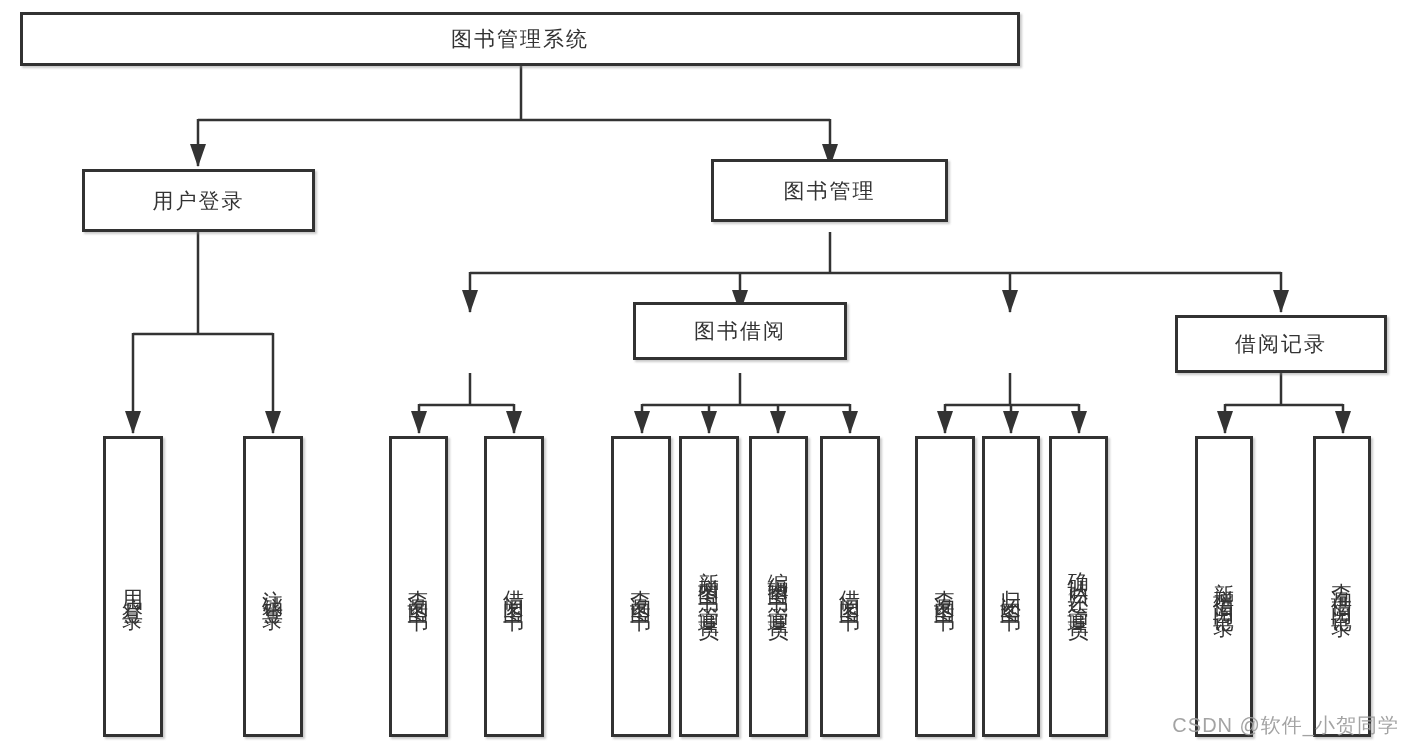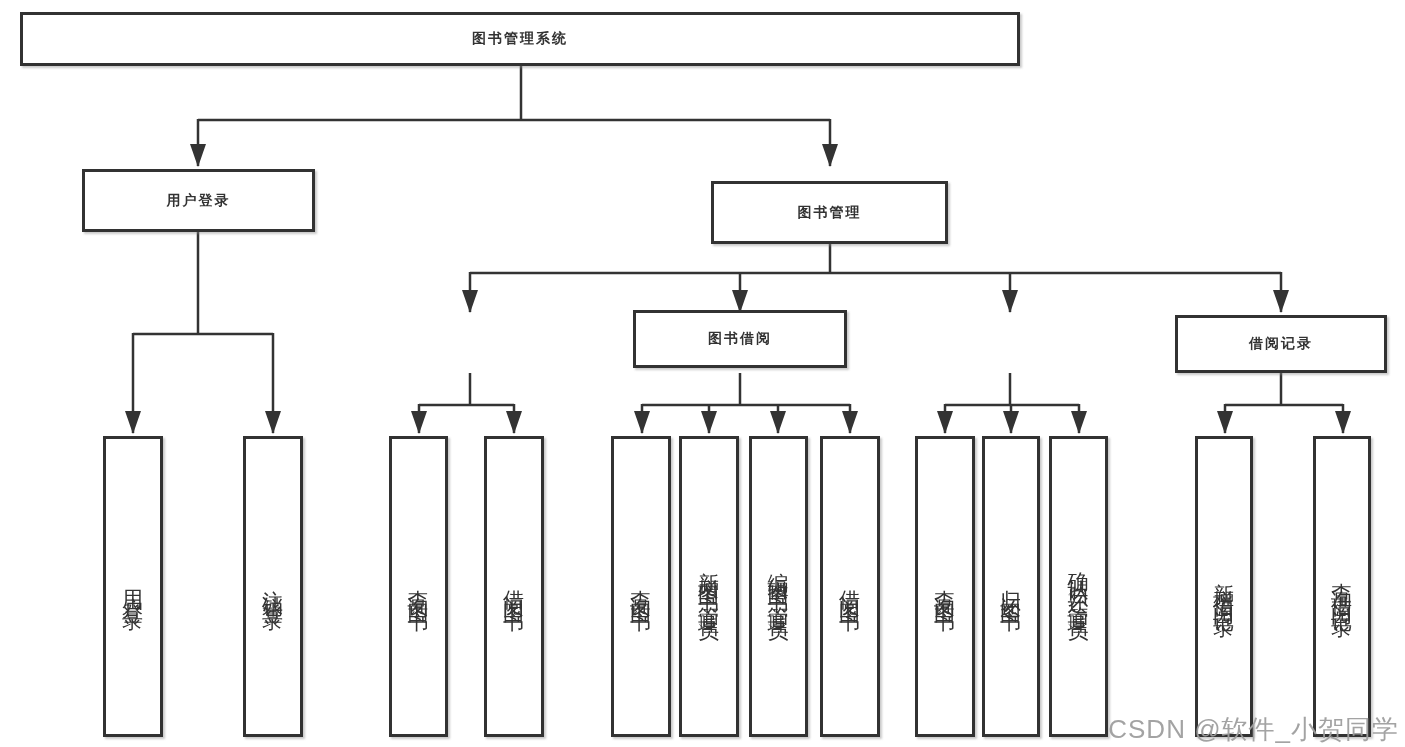--- a/index.html
+++ b/index.html
@@ -6,42 +6,42 @@
   .canvas{
     position:relative;width:1405px;height:747px;background:#ffffff;overflow:hidden;
     font-family:"Liberation Sans","DejaVu Sans",sans-serif;color:#333333;
   }
   .connectors{position:absolute;left:0;top:0;width:1405px;height:747px;pointer-events:none;}
   .node{
     position:absolute;box-sizing:border-box;background:#ffffff;
     border:3px solid #323232;display:flex;align-items:center;justify-content:center;
     box-shadow:2px 2px 2px rgba(140,140,140,0.45);
   }
-  .hlabel{font-size:14px;letter-spacing:2px;white-space:nowrap;font-weight:bold;}
+  .hlabel{font-size:21px;letter-spacing:2px;white-space:nowrap;}
   .vnode .vlabel{
     writing-mode:vertical-lr;text-orientation:mixed;
     font-size:21px;letter-spacing:7px;line-height:1;white-space:nowrap;
   }
   
   .root-node   {left:20px;  top:12px;  width:1000px;height:54px;}
   .n-userlogin {left:82px;  top:169px; width:233px; height:63px;}
-  .n-bookmgmt  {left:711px; top:181px; width:237px; height:63px;}
+  .n-bookmgmt  {left:711px; top:159px; width:237px; height:63px;}
   .g-newrec    {left:362px; top:315px; width:216px; height:58px;}
-  .g-borrow    {left:633px; top:310px; width:214px; height:58px;}
+  .g-borrow    {left:633px; top:302px; width:214px; height:58px;}
   .g-current   {left:903px; top:315px; width:214px; height:58px;}
   .g-records   {left:1175px;top:315px; width:212px; height:58px;text-align:center;}
   .leaf{top:436px;height:301px;width:60px;}
   .l0 {left:103px;} .l1 {left:243px;}
   .l2 {left:389px;width:59px;} .l3 {left:484px;}
   .l4 {left:611px;} .l5 {left:679px;} .l6 {left:749px;width:59px;} .l7 {left:820px;}
   .l8 {left:915px;} .l9 {left:982px;width:58px;} .l10{left:1049px;width:59px;}
   .l11{left:1195px;width:58px;} .l12{left:1313px;width:58px;}
   .watermark{
     position:absolute;right:6px;top:712px;z-index:5;
-    font-size:26px;letter-spacing:1px;color:rgba(158,158,158,0.95);white-space:nowrap;
+    font-size:20px;letter-spacing:1px;color:rgba(158,158,158,0.95);white-space:nowrap;
   }
 </style>
 </head>
 <body>
 
 <div class="canvas">
 
   <svg class="connectors" viewBox="0 0 1405 747" xmlns="http://www.w3.org/2000/svg">
     <defs>
       <marker id="arw" viewBox="0 0 23 16" markerWidth="23" markerHeight="16" refX="22" refY="8" orient="auto" markerUnits="userSpaceOnUse">

